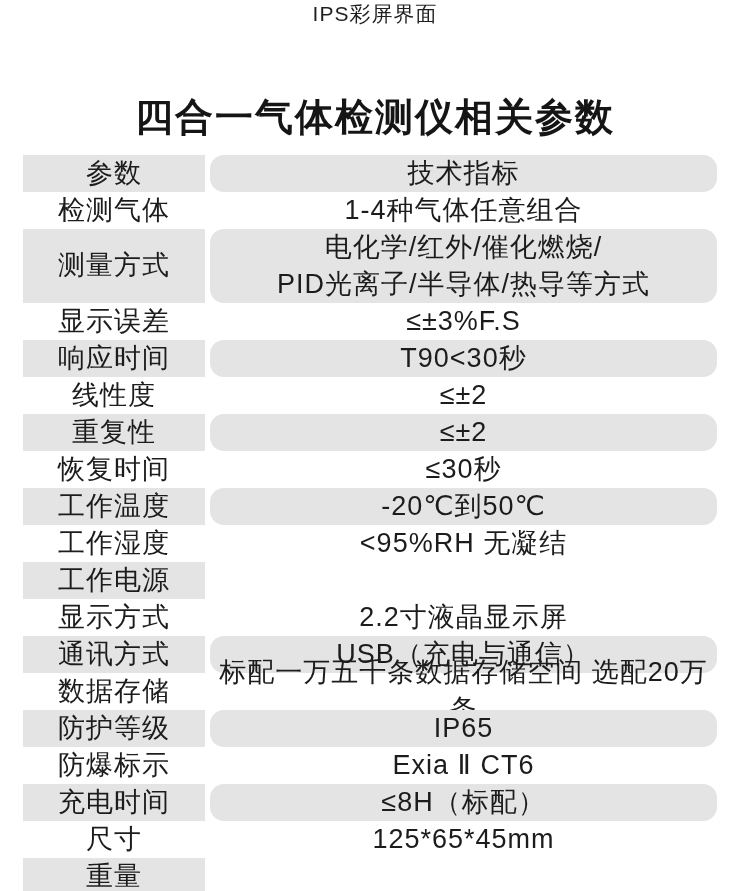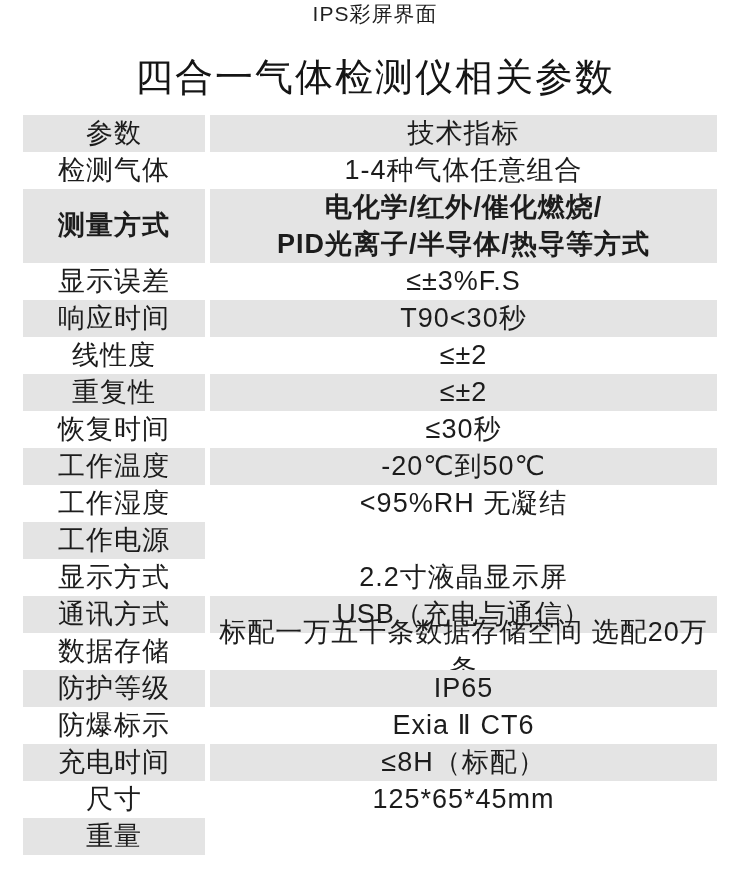--- a/index.html
+++ b/index.html
@@ -16,53 +16,53 @@
     overflow:hidden;
     position:relative;
   }
   .screen-label{
     text-align:center;
     font-size:21px;
     letter-spacing:1px;
     color:#1f1f1f;
   }
   .main-title{
-    margin-top:28px;
+    margin-top:68px;
     text-align:center;
     font-size:38px;
     line-height:1.15;
-    font-weight:400;
+    font-weight:700;
     letter-spacing:2px;
     color:#151515;
   }
   .spec-table{
     margin-top:15px;
     margin-left:23px;
     width:694px;
   }
   .row{
     display:flex;
     width:100%;
   }
   .row.h1{height:37px;}
-  .row.h2{height:74px;font-weight:bold;}
+  .row.h2{height:74px;}
   .cell{
     display:flex;
     align-items:center;
     justify-content:center;
     text-align:center;
     font-size:27px;
     letter-spacing:1px;
     line-height:37px;
     color:var(--text);
     white-space:pre-line;
   }
   .cell.left{width:182px;}
   .gap{width:5px;background:var(--bg);}
-  .cell.right{width:507px;}
+  .cell.right{width:507px;border-radius:14px;}
   .row.gray .cell{background:var(--gray);}
   .row.white .cell{background:var(--bg);}
 </style>
 </head>
 <body>
 
 <div class="screen-label">IPS彩屏界面</div>
 
 <h1 class="main-title">四合一气体检测仪相关参数</h1>
 

